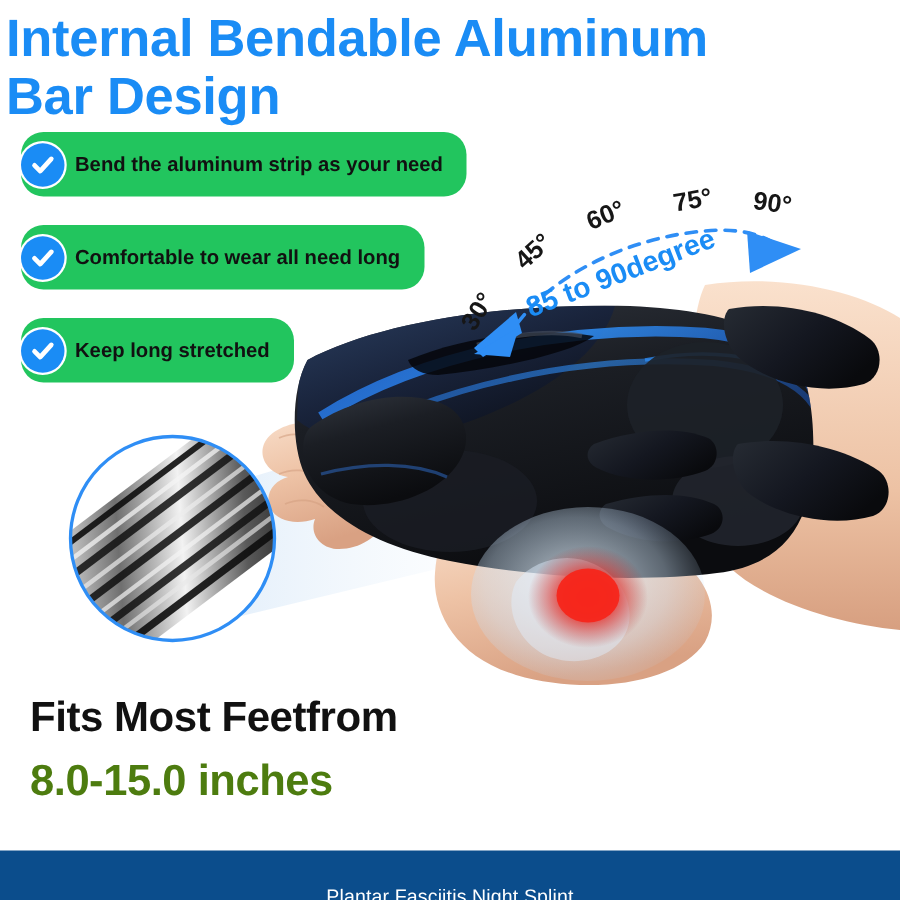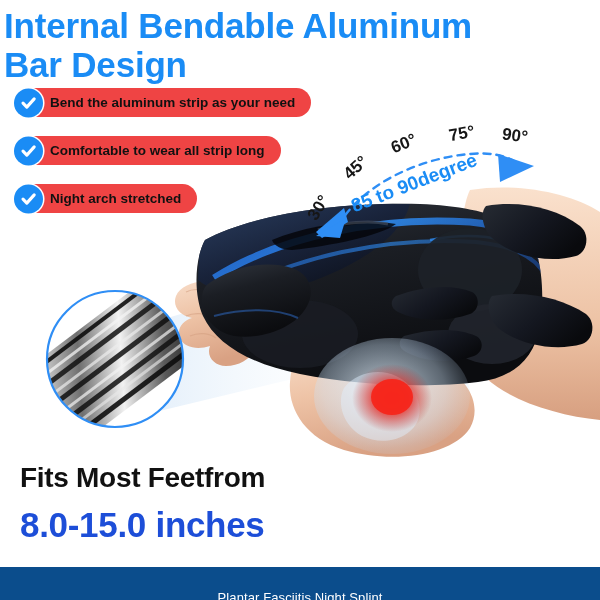--- a/index.html
+++ b/index.html
@@ -40,22 +40,22 @@
     top: 88px;
     display: flex;
     flex-direction: column;
     gap: 19px;
     z-index: 6;
   }
   .pill {
     position: relative;
     display: inline-flex;
     align-items: center;
-    height: 29px;
-    background: #ef4444;
+    height: 43px;
+    background: #22c55e;
     border-radius: 15px;
     padding-right: 16px;
     padding-left: 36px;
     width: max-content;
   }
   .pill-check {
     position: absolute;
     left: 0px;
     top: 50%;
     transform: translateY(-50%);
@@ -136,23 +136,23 @@
     font-size: 28px;
     font-weight: bold;
     color: #111111;
     letter-spacing: -0.3px;
     z-index: 7;
   }
   .size-line {
     position: absolute;
     left: 20px;
     top: 505px;
-    font-size: 35px;
-    font-weight: bold;
-    color: #1d4ed8;
+    font-size: 29px;
+    font-weight: bold;
+    color: #4d7c0f;
     letter-spacing: -0.3px;
     z-index: 7;
   }
 
   
   .footer {
     position: absolute;
     left: 0;
     bottom: 0;
     width: 600px;
@@ -188,30 +188,30 @@
       </span>
       <span class="pill-label">Bend the aluminum strip as your need</span>
     </div>
 
     <div class="pill">
       <span class="pill-check">
         <svg width="19" height="19" viewBox="0 0 19 19">
           <path d="M4 9.7 L7.8 13.6 L15.2 5.4" stroke="#ffffff" stroke-width="3.1" fill="none" stroke-linecap="round" stroke-linejoin="round"></path>
         </svg>
       </span>
-      <span class="pill-label">Comfortable to wear all strip long</span>
+      <span class="pill-label">Comfortable to wear all need long</span>
     </div>
 
     <div class="pill">
       <span class="pill-check">
         <svg width="19" height="19" viewBox="0 0 19 19">
           <path d="M4 9.7 L7.8 13.6 L15.2 5.4" stroke="#ffffff" stroke-width="3.1" fill="none" stroke-linecap="round" stroke-linejoin="round"></path>
         </svg>
       </span>
-      <span class="pill-label">Night arch stretched</span>
+      <span class="pill-label">Keep long stretched</span>
     </div>
 
   </div>
 
   <div class="stage">
     <svg width="600" height="340" viewBox="0 0 600 340">
       <defs>
         <linearGradient id="skinGrad" x1="0" y1="0" x2="0.3" y2="1">
           <stop offset="0%" stop-color="#f8ddc9"></stop>
           <stop offset="45%" stop-color="#eec3a6"></stop>

